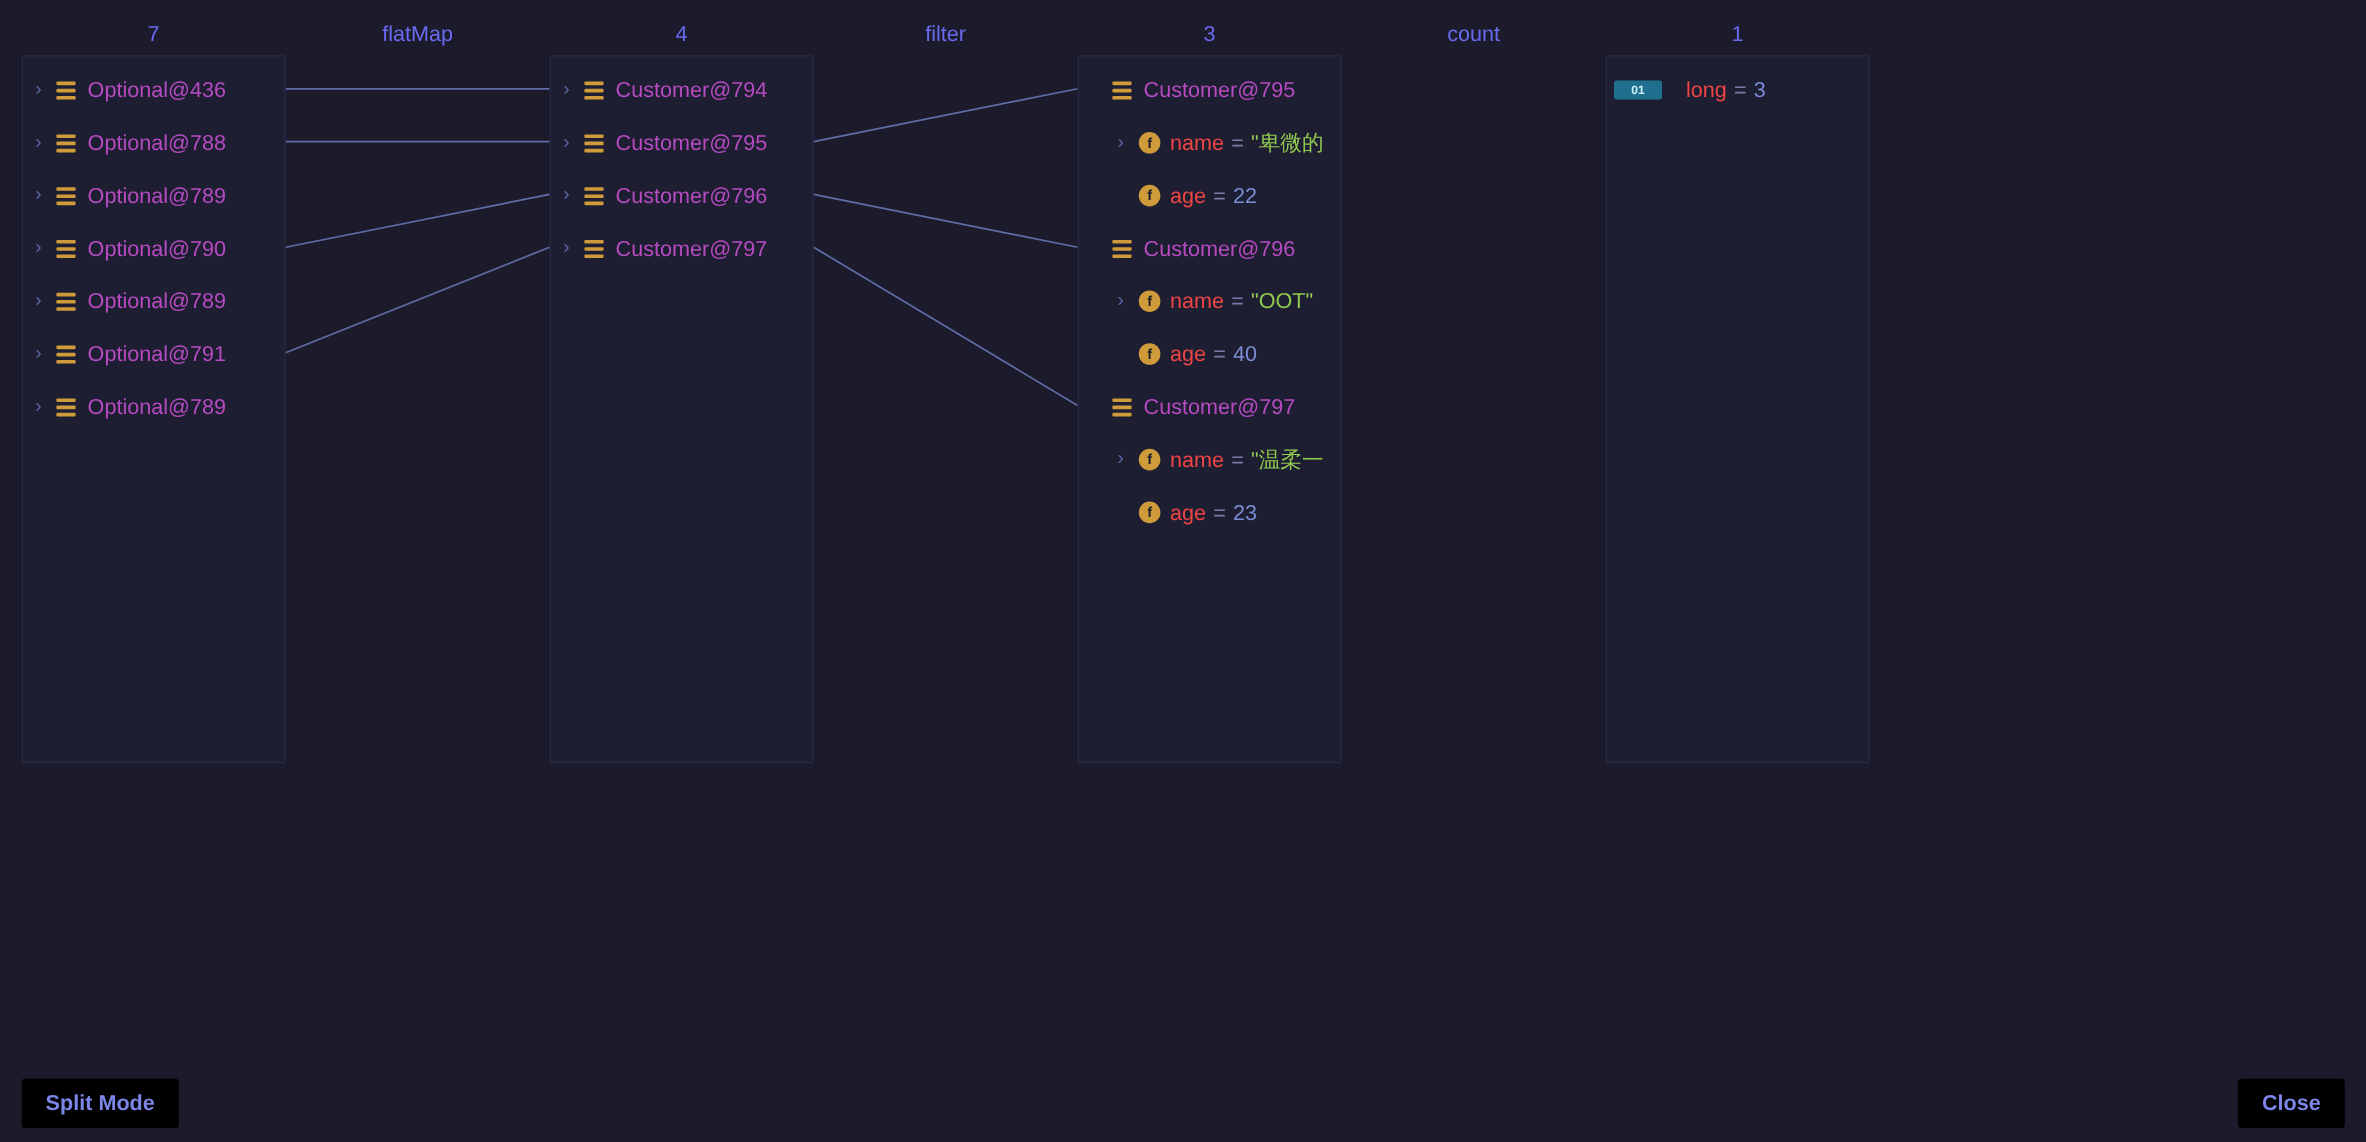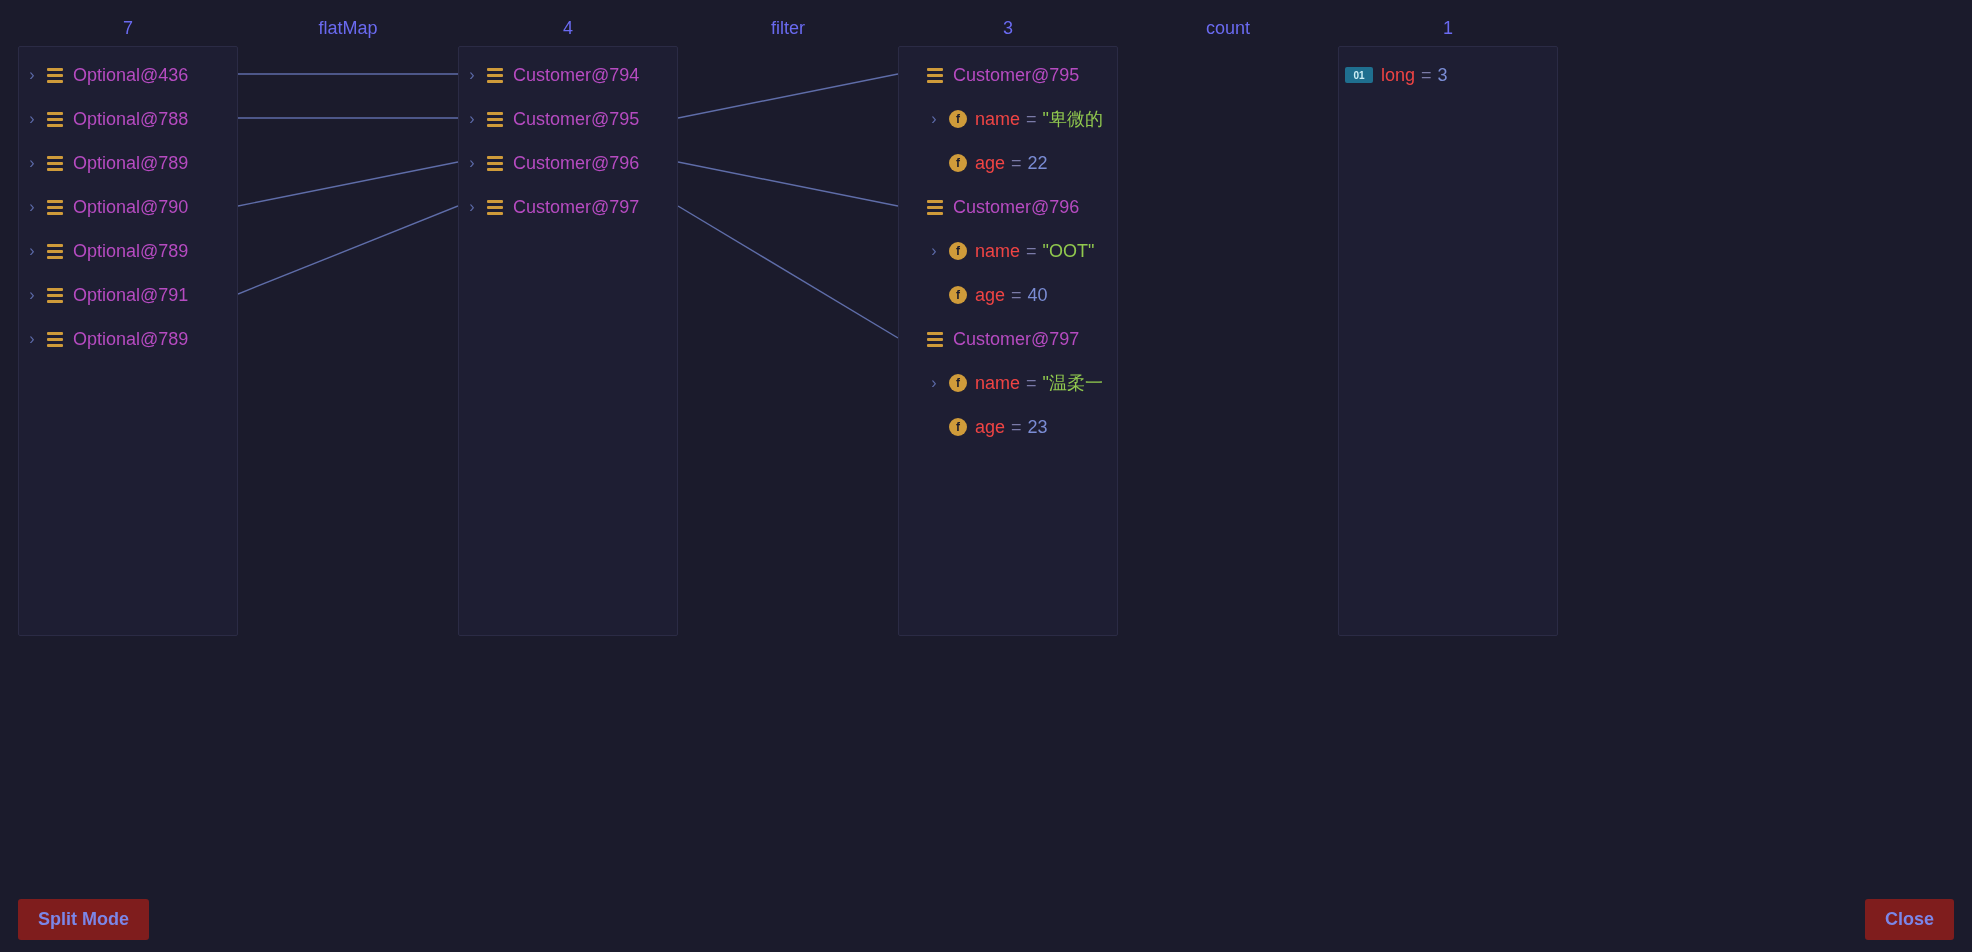--- a/index.html
+++ b/index.html
@@ -114,43 +114,43 @@
   }
   .field-icon {
     width: 18px; height: 18px; border-radius: 50%;
     background: #cf9b3a;
     color: #1b1b2c;
     font-size: 12px; font-weight: 700;
     display: inline-flex; align-items: center; justify-content: center;
     margin-right: 8px;
   }
   .prim-icon {
-    width: 28px; height: 16px;
+    width: 40px; height: 16px;
     background: #1f6f8f;
     color: #cdeff5;
     font-size: 10px; font-weight: 700;
     display: inline-flex; align-items: center; justify-content: center;
-    margin-right: 8px;
+    margin-right: 20px;
     border-radius: 2px;
     text-align: center;
   }
   .obj-label { color: #b64bc1; }
   .field-name { color: #ef4444; }
   .eq { color: #7a7aa8; margin: 0 6px; }
   .num-val { color: #7a8cd4; }
   .str-val { color: #91c94e; }
   .footer {
     height: 66px;
     display: flex;
     align-items: center;
     justify-content: space-between;
     padding: 0 18px;
   }
   .btn {
-    background: #7f1d1d;
+    background: #000000;
     color: #7b86e8;
     border: none;
     padding: 10px 20px;
     font-size: 18px;
     font-weight: 600;
     border-radius: 3px;
     cursor: pointer;
   }
 </style>
 </head>

